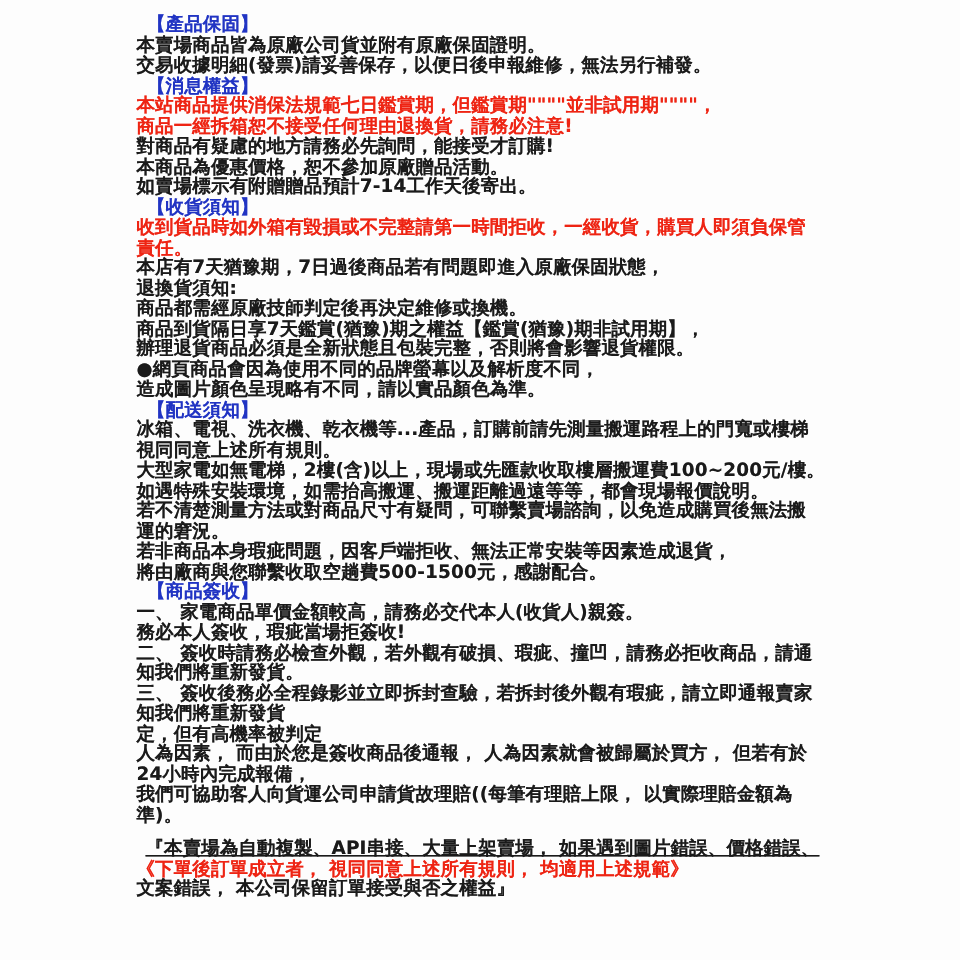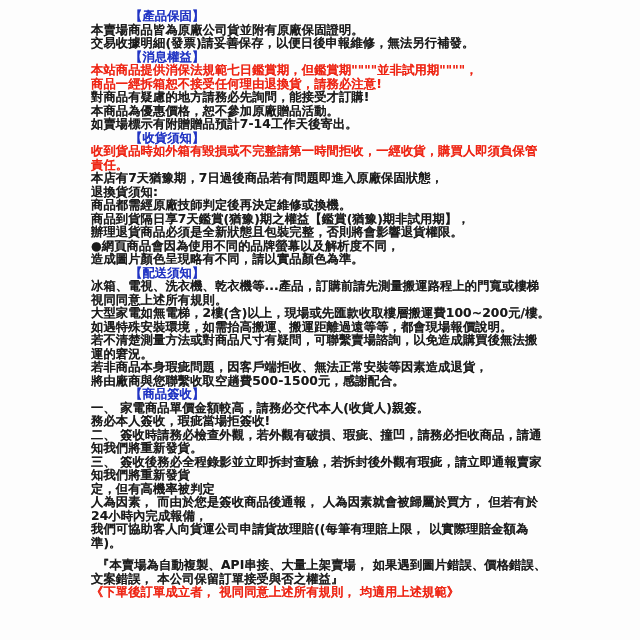--- a/index.html
+++ b/index.html
@@ -31,28 +31,28 @@
     line-height: 13.5px;
     letter-spacing: 0.1px;
     color: #1a1a1a;
     white-space: nowrap;
     text-shadow: 0 0 0.4px rgba(30,30,30,0.55);
   }
   .line.header {
     color: #2134c3;
     padding-left: 7px;
     text-shadow: 0 0 0.4px rgba(33,52,195,0.55);
-    margin-left: 32px;
   }
   .line.red {
     color: #ee2413;
     text-shadow: 0 0 0.4px rgba(238,36,19,0.55);
   }
   .line.indent {
     padding-left: 6px;
+    text-decoration: underline;
   }
   .line.blank {
     height: 9px;
     line-height: 9px;
   }
 </style>
 </head>
 <body>
 
 <div class="page">
@@ -92,16 +92,16 @@
       <div class="line body">知我們將重新發貨。</div>
       <div class="line body">三、 簽收後務必全程錄影並立即拆封查驗，若拆封後外觀有瑕疵，請立即通報賣家</div>
       <div class="line body">知我們將重新發貨</div>
       <div class="line body">定，但有高機率被判定</div>
       <div class="line body">人為因素， 而由於您是簽收商品後通報， 人為因素就會被歸屬於買方， 但若有於</div>
       <div class="line body">24小時內完成報備，</div>
       <div class="line body">我們可協助客人向貨運公司申請貨故理賠((每筆有理賠上限， 以實際理賠金額為</div>
       <div class="line body">準)。</div>
       <div class="line blank"></div>
       <div class="line body indent">『本賣場為自動複製、API串接、大量上架賣場， 如果遇到圖片錯誤、價格錯誤、</div>
+      <div class="line red">《下單後訂單成立者， 視同同意上述所有規則， 均適用上述規範》</div>
       <div class="line body">文案錯誤， 本公司保留訂單接受與否之權益』</div>
-      <div class="line red">《下單後訂單成立者， 視同同意上述所有規則， 均適用上述規範》</div>
     </div>
 </div>
 
 </body></html>

